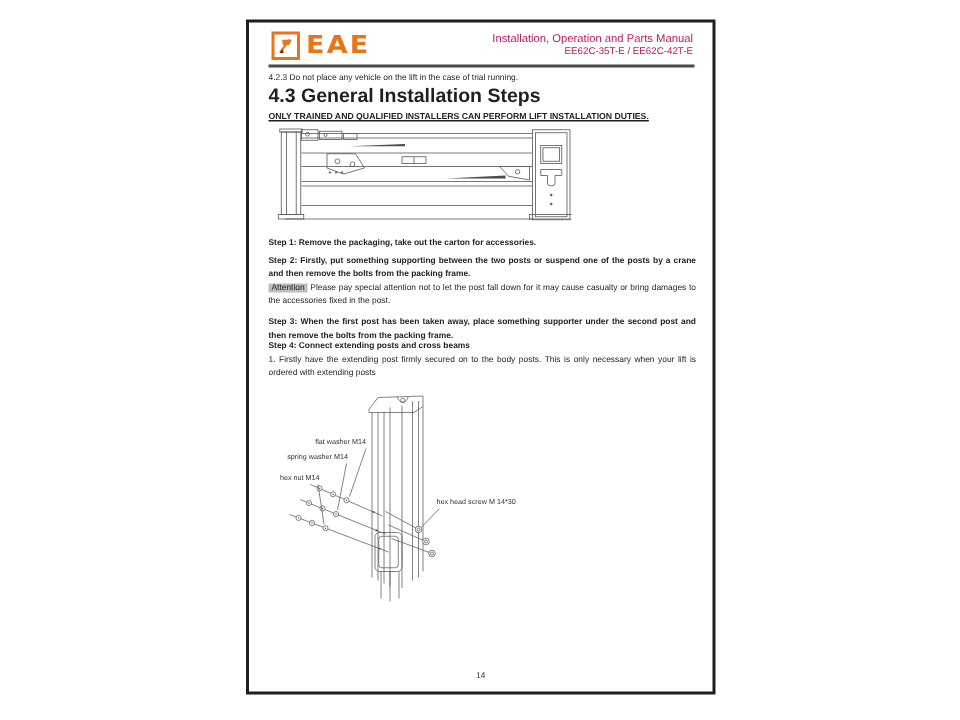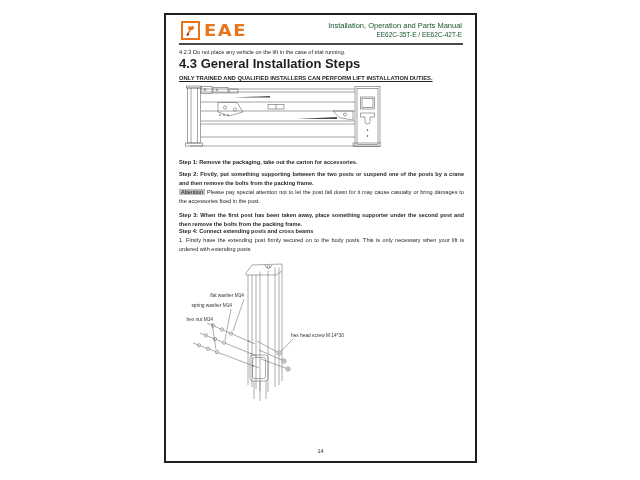--- a/index.html
+++ b/index.html
@@ -11,21 +11,21 @@
   .page {
     position:absolute; left:164px; top:13px; width:313px; height:450px;
     box-sizing:border-box; background:#fff; border:2px solid #1f1f1f;
   }
   
   .logo-row { position:absolute; left:15px; top:3px; height:24px; display:flex; align-items:center; }
   .logo-box { width:19px; height:19px; box-sizing:border-box; border:2px solid #e8751a;
               display:flex; align-items:center; justify-content:center; margin-right:4px; }
   .logo-text { color:#e8751a; font-weight:bold; font-size:18px; letter-spacing:1.5px;
                font-family:"DejaVu Sans", sans-serif; transform:scaleY(.92); }
-  .titles { position:absolute; right:13px; top:7px; text-align:right; color:#14532d; }
+  .titles { position:absolute; right:13px; top:7px; text-align:right; color:#be185d; }
   .title1 { font-size:7.5px; line-height:8px; }
   .title2 { font-size:6.5px; line-height:8px; margin-top:1px; }
   .rule { position:absolute; left:13px; right:12px; top:28px; height:0; border-top:2px solid #4a4a4a; }
   
   .tb { position:absolute; left:13px; width:285px; margin:0; font-size:5.6px; line-height:9px; color:#1f1f1f; }
   .b  { font-weight:bold; }
   .j  { text-align:justify; }
   .intro   { top:33px; }
   .heading { top:44px; font-size:13px; font-weight:bold; }
   .warning { top:59px; font-size:5.8px; font-weight:bold; text-decoration:underline; }

